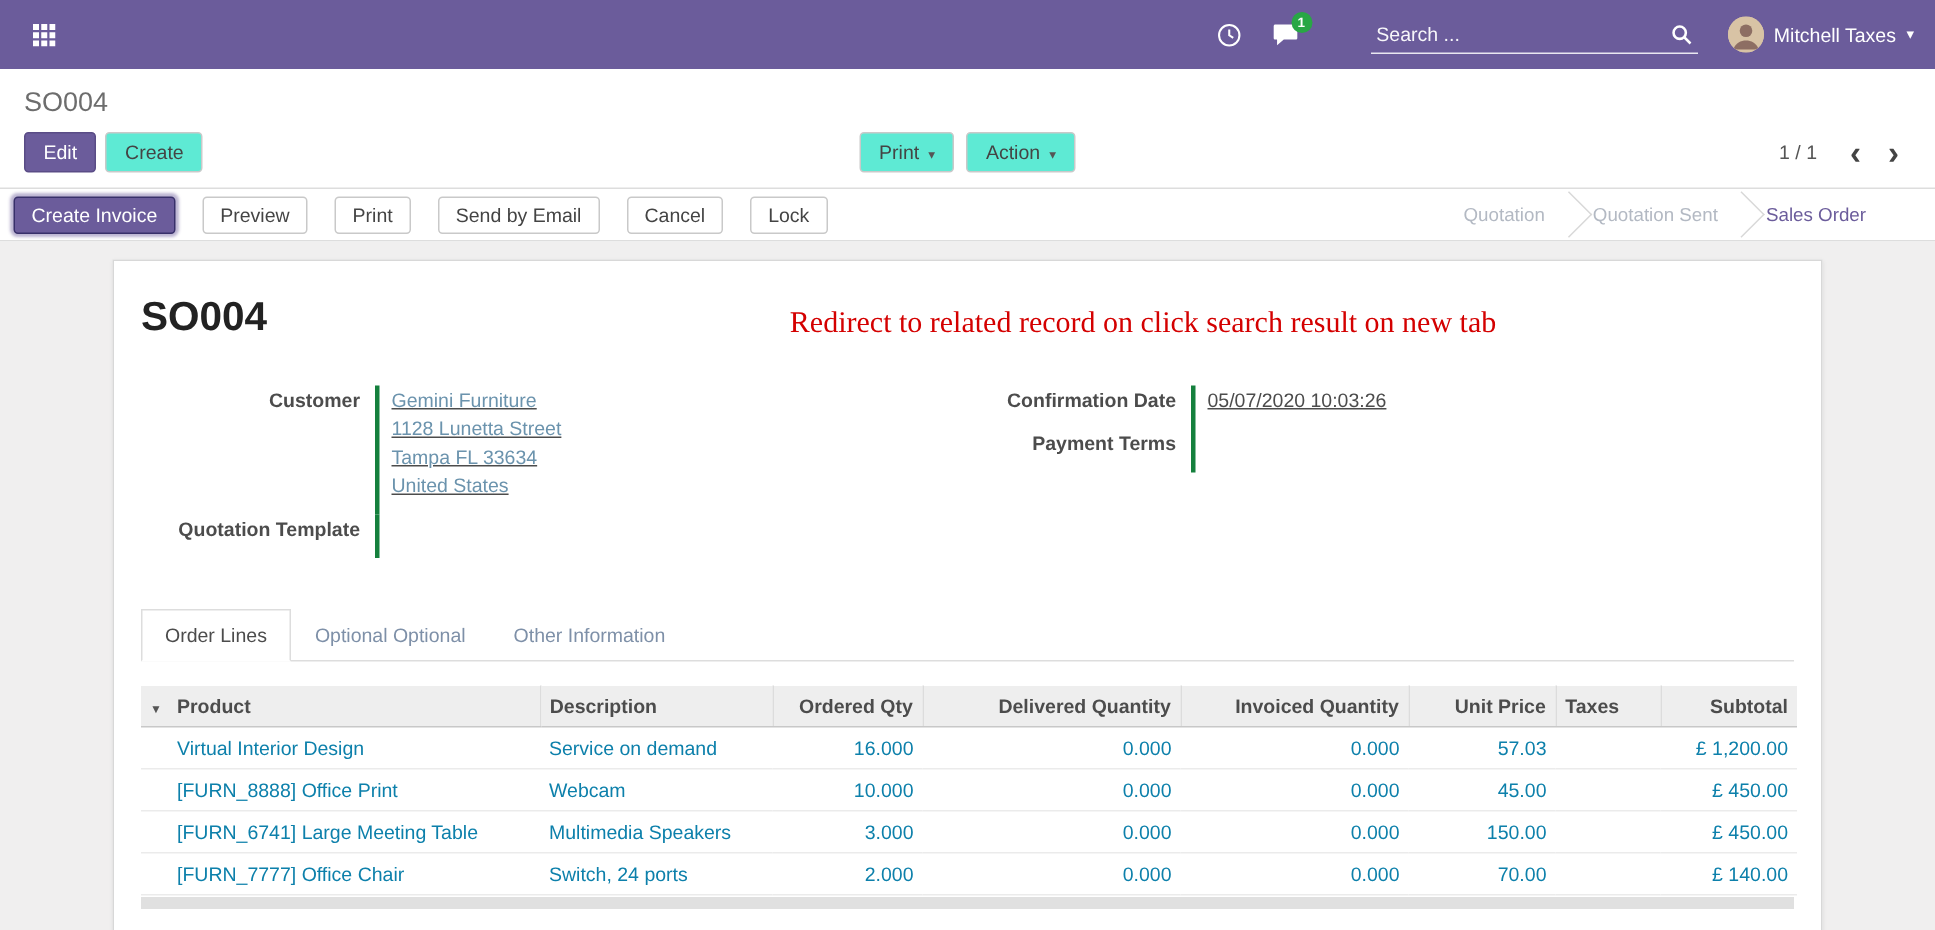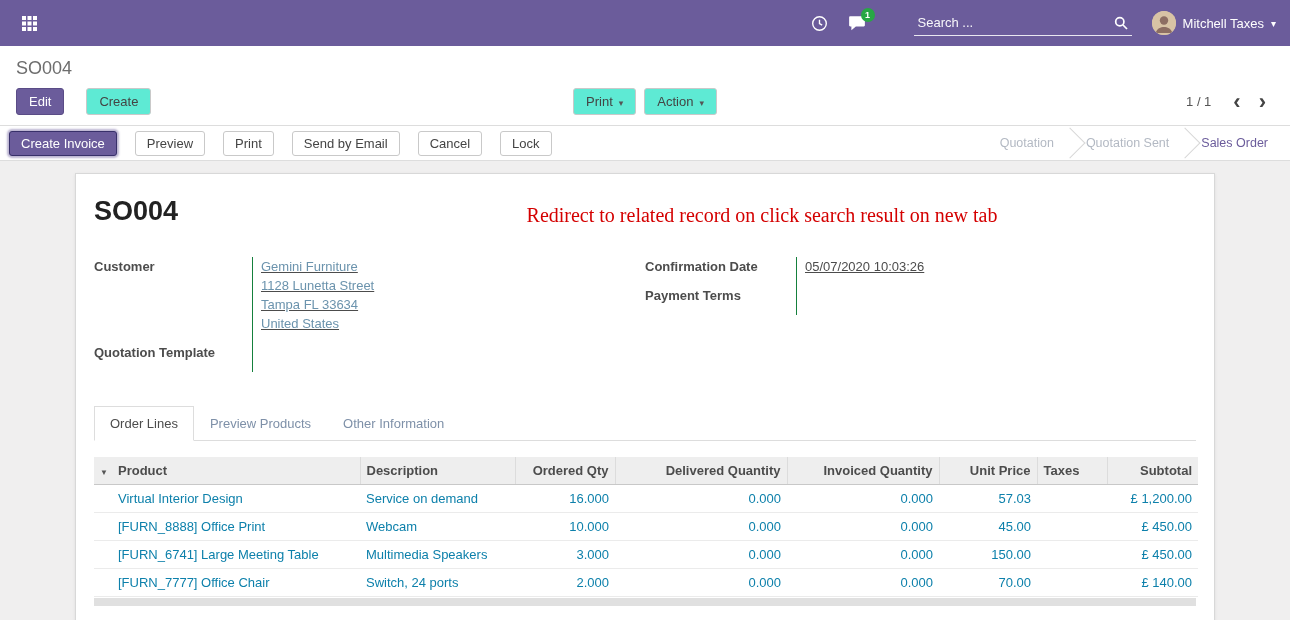--- a/index.html
+++ b/index.html
@@ -23,56 +23,56 @@
   .search-wrap input::placeholder { color: rgba(255,255,255,.95); }
   .search-ic { position: absolute; right: 4px; top: 6px; cursor: pointer; }
   .user-menu { display: flex; align-items: center; gap: 7px; cursor: pointer; }
   .avatar { width: 24px; height: 24px; border-radius: 50%; overflow: hidden; display: block; background: #d8c3a5; }
   .nav-caret { font-size: 10px; }
 
   
   .breadcrumb-row { padding: 12px 16px 0; background: #fff; }
   .breadcrumb { font-size: 18px; color: #6d6d6d; cursor: pointer; }
   .control-panel { display: flex; align-items: center; padding: 9px 16px 10px; background: #fff; }
-  .cp-left { display: flex; gap: 22px; flex: 1; align-items: flex-end; }
+  .cp-left { display: flex; gap: 6px; flex: 1; align-items: flex-end; }
   .cp-center { display: flex; gap: 8px; }
   .cp-right { flex: 1; display: flex; align-items: center; justify-content: flex-end; gap: 2px; }
   .btn { font: 13px "Liberation Sans", sans-serif; padding: 5px 12px; border: 1px solid #c9c9c9; background: #5eead4;
          color: #444; border-radius: 3px; cursor: pointer; white-space: nowrap; }
   .btn-primary { background: #6b5c9b; border-color: #5a4c86; color: #fff; }
   .dd-caret { font-size: 9px; margin-left: 6px; color: #555; }
   .pager-count { color: #555; margin-right: 12px; }
   .pager-btn { font-size: 22px; color: #444; padding: 0 8px; cursor: pointer; line-height: 1; font-weight: bold; }
 
   
   .statusbar { border-top: 1px solid #ddd; border-bottom: 1px solid #ddd; background: #fff; display: flex; align-items: stretch; height: 36px; }
   .sb-left { display: flex; align-items: center; gap: 18px; padding: 0 9px; flex: 1; }
   .sb-btn { font: 13px "Liberation Sans", sans-serif; padding: 4px 11px; border: 1px solid #c9c9c9; background: #fff;
             color: #444; border-radius: 3px; cursor: pointer; white-space: nowrap; }
   .sb-btn.btn-invoice { background: #6b5c9b; color: #fff; border: 1px solid #38306a; box-shadow: 0 0 2px 2px rgba(107,92,155,.45); }
-  .sb-right { display: flex; align-items: center; padding-right: 4px; }
+  .sb-right { display: flex; align-items: center; padding-right: 28px; }
   .status-step { padding: 0 18px; font-size: 12.5px; color: #b3b9c3; display: flex; align-items: center; height: 100%; cursor: pointer; white-space: nowrap; }
   .status-step.active { color: #6b5c9b; font-weight: normal; }
   .status-sep { width: 22px; height: 22px; border-top: 1px solid #d8d8d8; border-right: 1px solid #d8d8d8;
                 transform: rotate(45deg); margin: 0 -13px; flex: none; }
 
   
   .content { background: #f0efef; padding-top: 12px; min-height: 460px; }
   .sheet { width: 1140px; margin: 0 auto; background: #fff; border: 1px solid #d8d8d8;
            box-shadow: 0 1px 3px rgba(0,0,0,.08); padding: 22px 18px 30px; min-height: 470px; }
   .sheet-header { display: flex; align-items: flex-start; }
   .sheet-title { font-size: 27px; font-weight: bold; color: #222; margin: 0; }
   .annotation { flex: 1; text-align: center; font-family: "Liberation Serif", serif; font-size: 20px;
                 color: #d40000; padding-top: 8px; padding-left: 150px; }
 
   .groups { display: grid; grid-template-columns: 1fr 1fr; margin-top: 30px; }
   .field-row { display: grid; }
   .g-left .field-row { grid-template-columns: 159px 1fr; }
   .g-right .field-row { grid-template-columns: 152px 1fr; }
-  .f-label { font-weight: bold; color: #4c4c4c; border-right: 1px solid #15803d; padding: 0 10px 10px 0; line-height: 19px; }
+  .f-label { font-weight: bold; color: #4c4c4c; border-right: 3px solid #15803d; padding: 0 10px 10px 0; line-height: 19px; text-align: right; }
   .f-value { padding: 0 0 10px 8px; line-height: 19px; min-height: 22px; text-decoration: underline; }
   .addr-line { color: #6b93ad; cursor: pointer; }
   .val-dark { color: #4c4c4c; }
 
   .tabs { margin-top: 34px; border-bottom: 1px solid #ddd; display: flex; }
   .tab { padding: 9px 15px; cursor: pointer; color: #7e90a8; border: 1px solid transparent; margin-bottom: -1px; }
   .tab.active { background: #fff; border-color: #ddd #ddd #fff #ddd; color: #4c4c4c; }
 
   .ol-table { width: 100%; border-collapse: collapse; table-layout: fixed; margin-top: 16px; }
   .ol-table th { background: #eee; font-weight: bold; color: #4c4c4c; padding: 6px 6px; border-bottom: 1px solid #c8c8c8;
@@ -211,21 +211,21 @@
         </div>
         <div class="field-row">
           <div class="f-label">Payment Terms</div>
           <div class="f-value"></div>
         </div>
       </div>
     </div>
 
     <div class="tabs">
       <div class="tab active">Order Lines</div>
-      <div class="tab">Preview Products</div>
+      <div class="tab">Optional Optional</div>
       <div class="tab">Other Information</div>
     </div>
 
     <table class="ol-table">
       <colgroup>
         <col style="width:18px">
           <col style="width:248px">
           <col style="width:155px">
           <col style="width:100px">
         <col style="width:172px">

